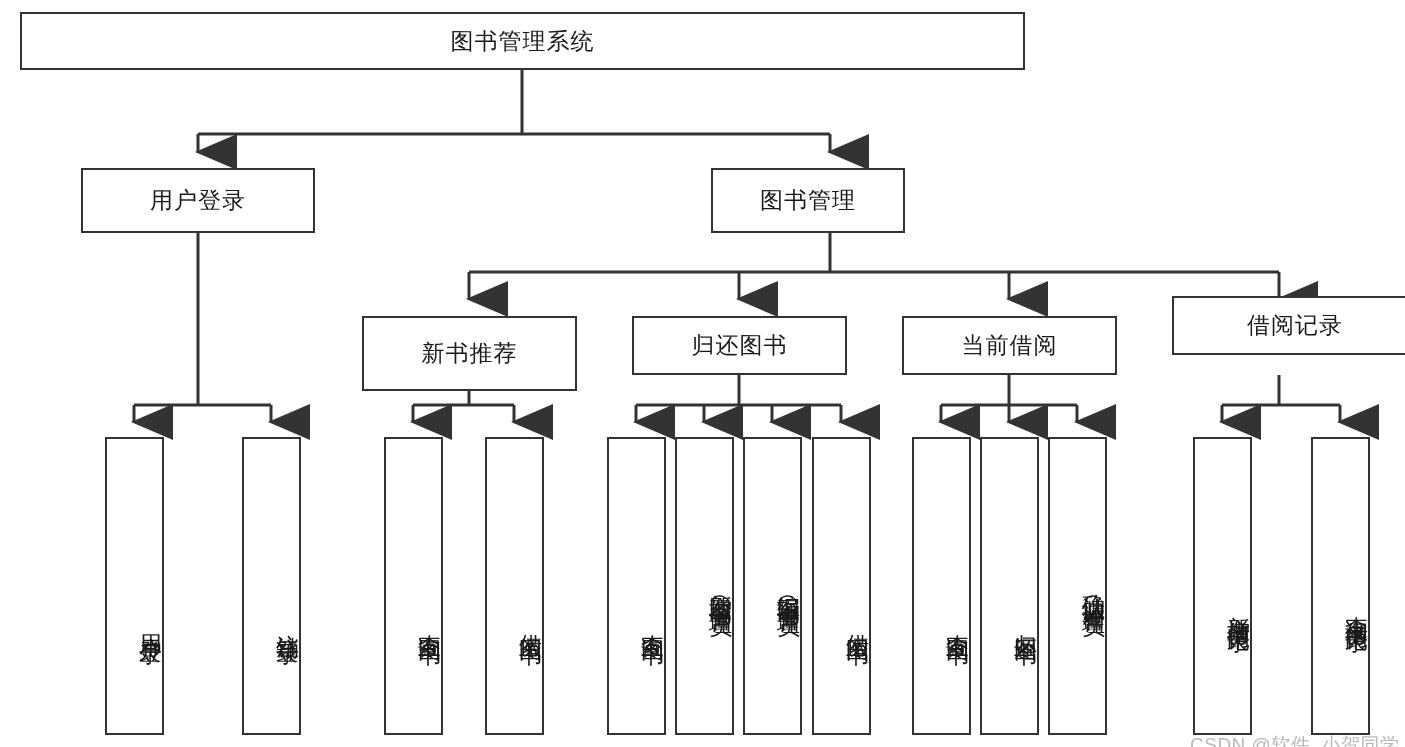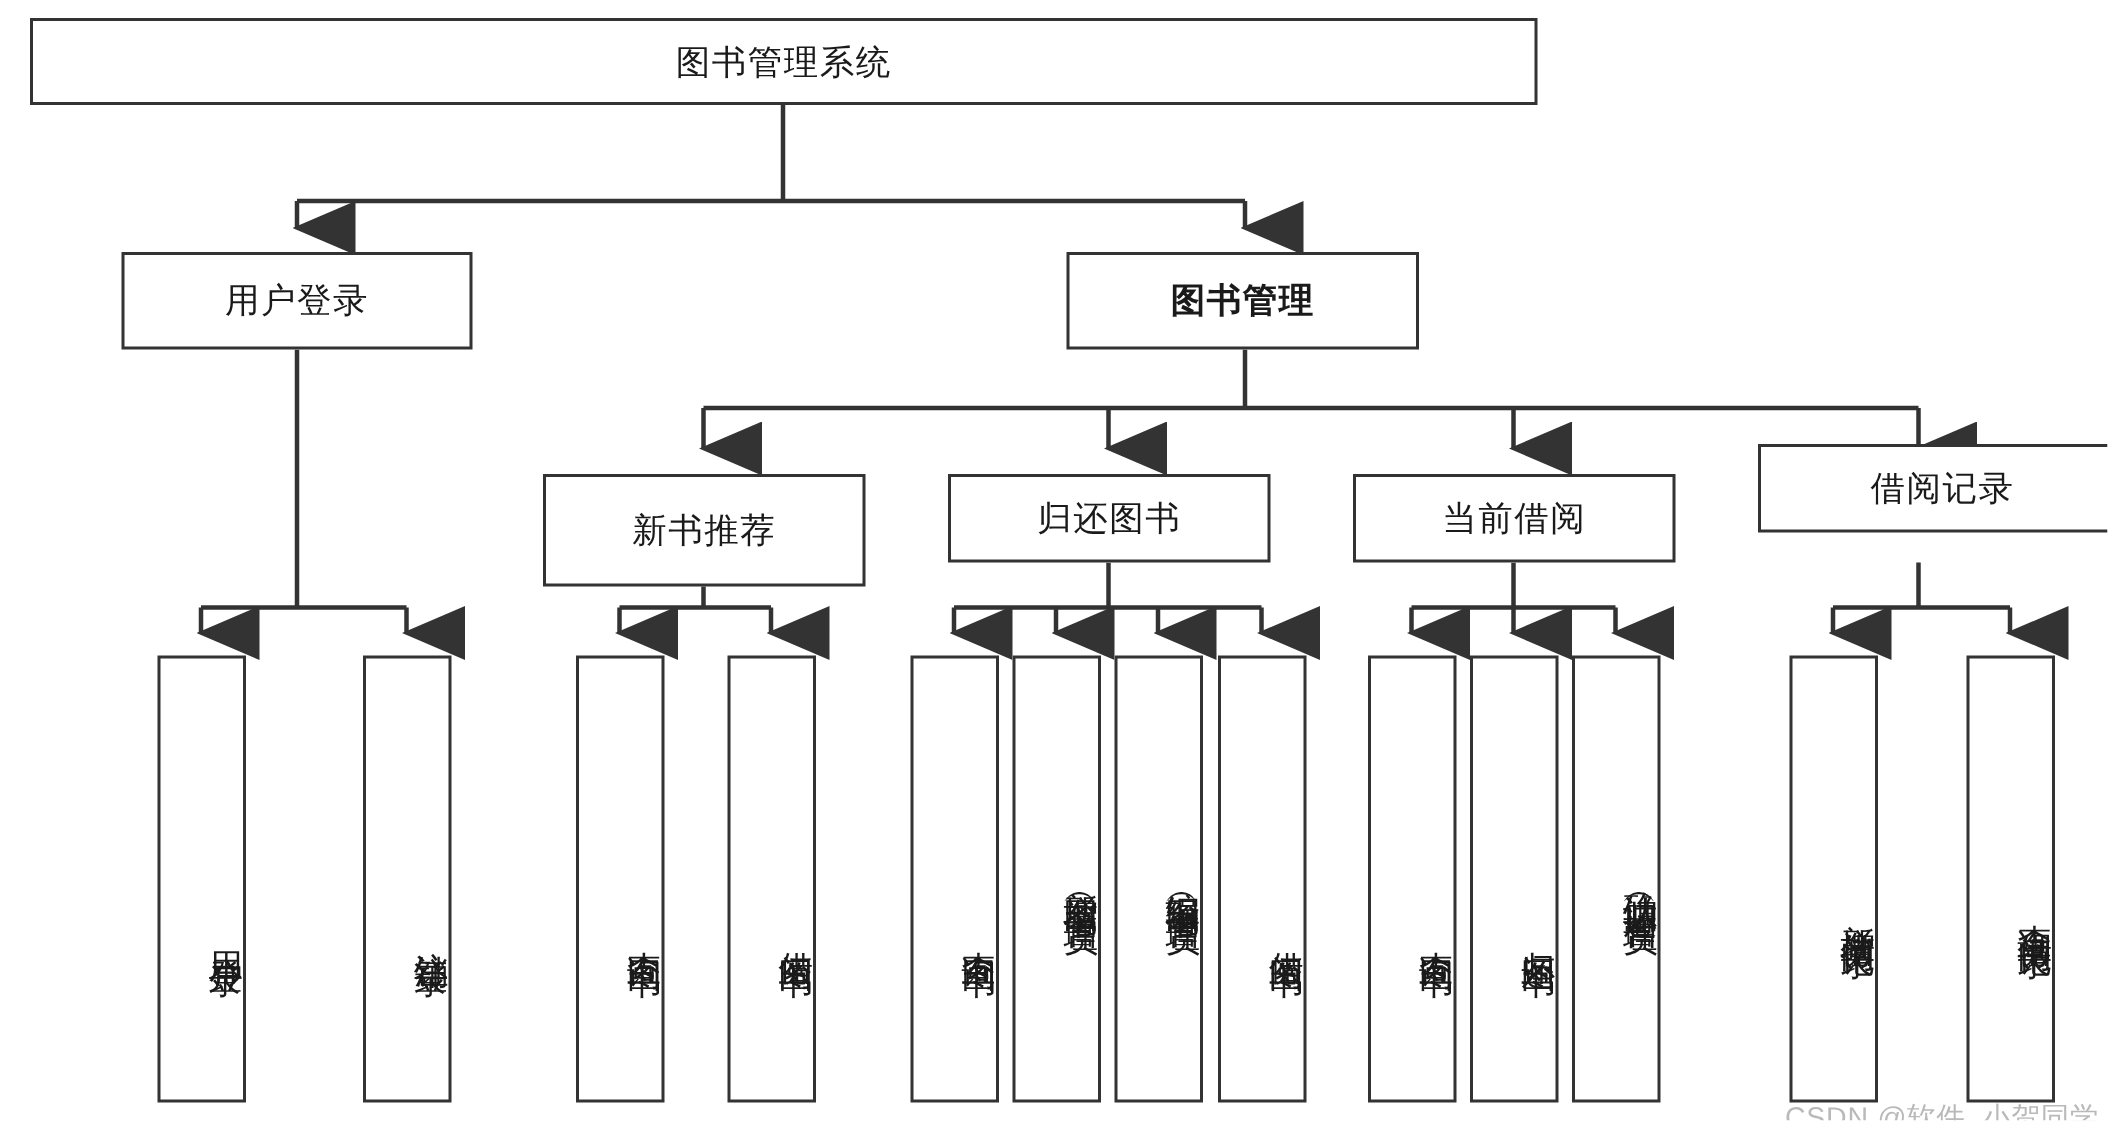--- a/index.html
+++ b/index.html
@@ -117,21 +117,21 @@
     </g>
   </svg>
 
   <div class="node horiz" style="left:20px; top:12px; width:1005px; height:58px;">
     <span>图书管理系统</span>
   </div>
 
   <div class="node horiz" style="left:81px; top:168px; width:234px; height:65px;">
     <span>用户登录</span>
   </div>
-  <div class="node horiz" style="left:711px; top:168px; width:235px; height:65px;font-weight:bold;">
+  <div class="node horiz" style="left:711px; top:168px; width:194px; height:65px;">
     <span>图书管理</span>
   </div>
 
   <div class="node horiz" style="left:362px; top:316px; width:215px; height:75px;">
     <span>新书推荐</span>
   </div>
   <div class="node horiz" style="left:632px; top:316px; width:215px; height:59px;">
     <span>归还图书</span>
   </div>
   <div class="node horiz" style="left:902px; top:316px; width:215px; height:59px;">

